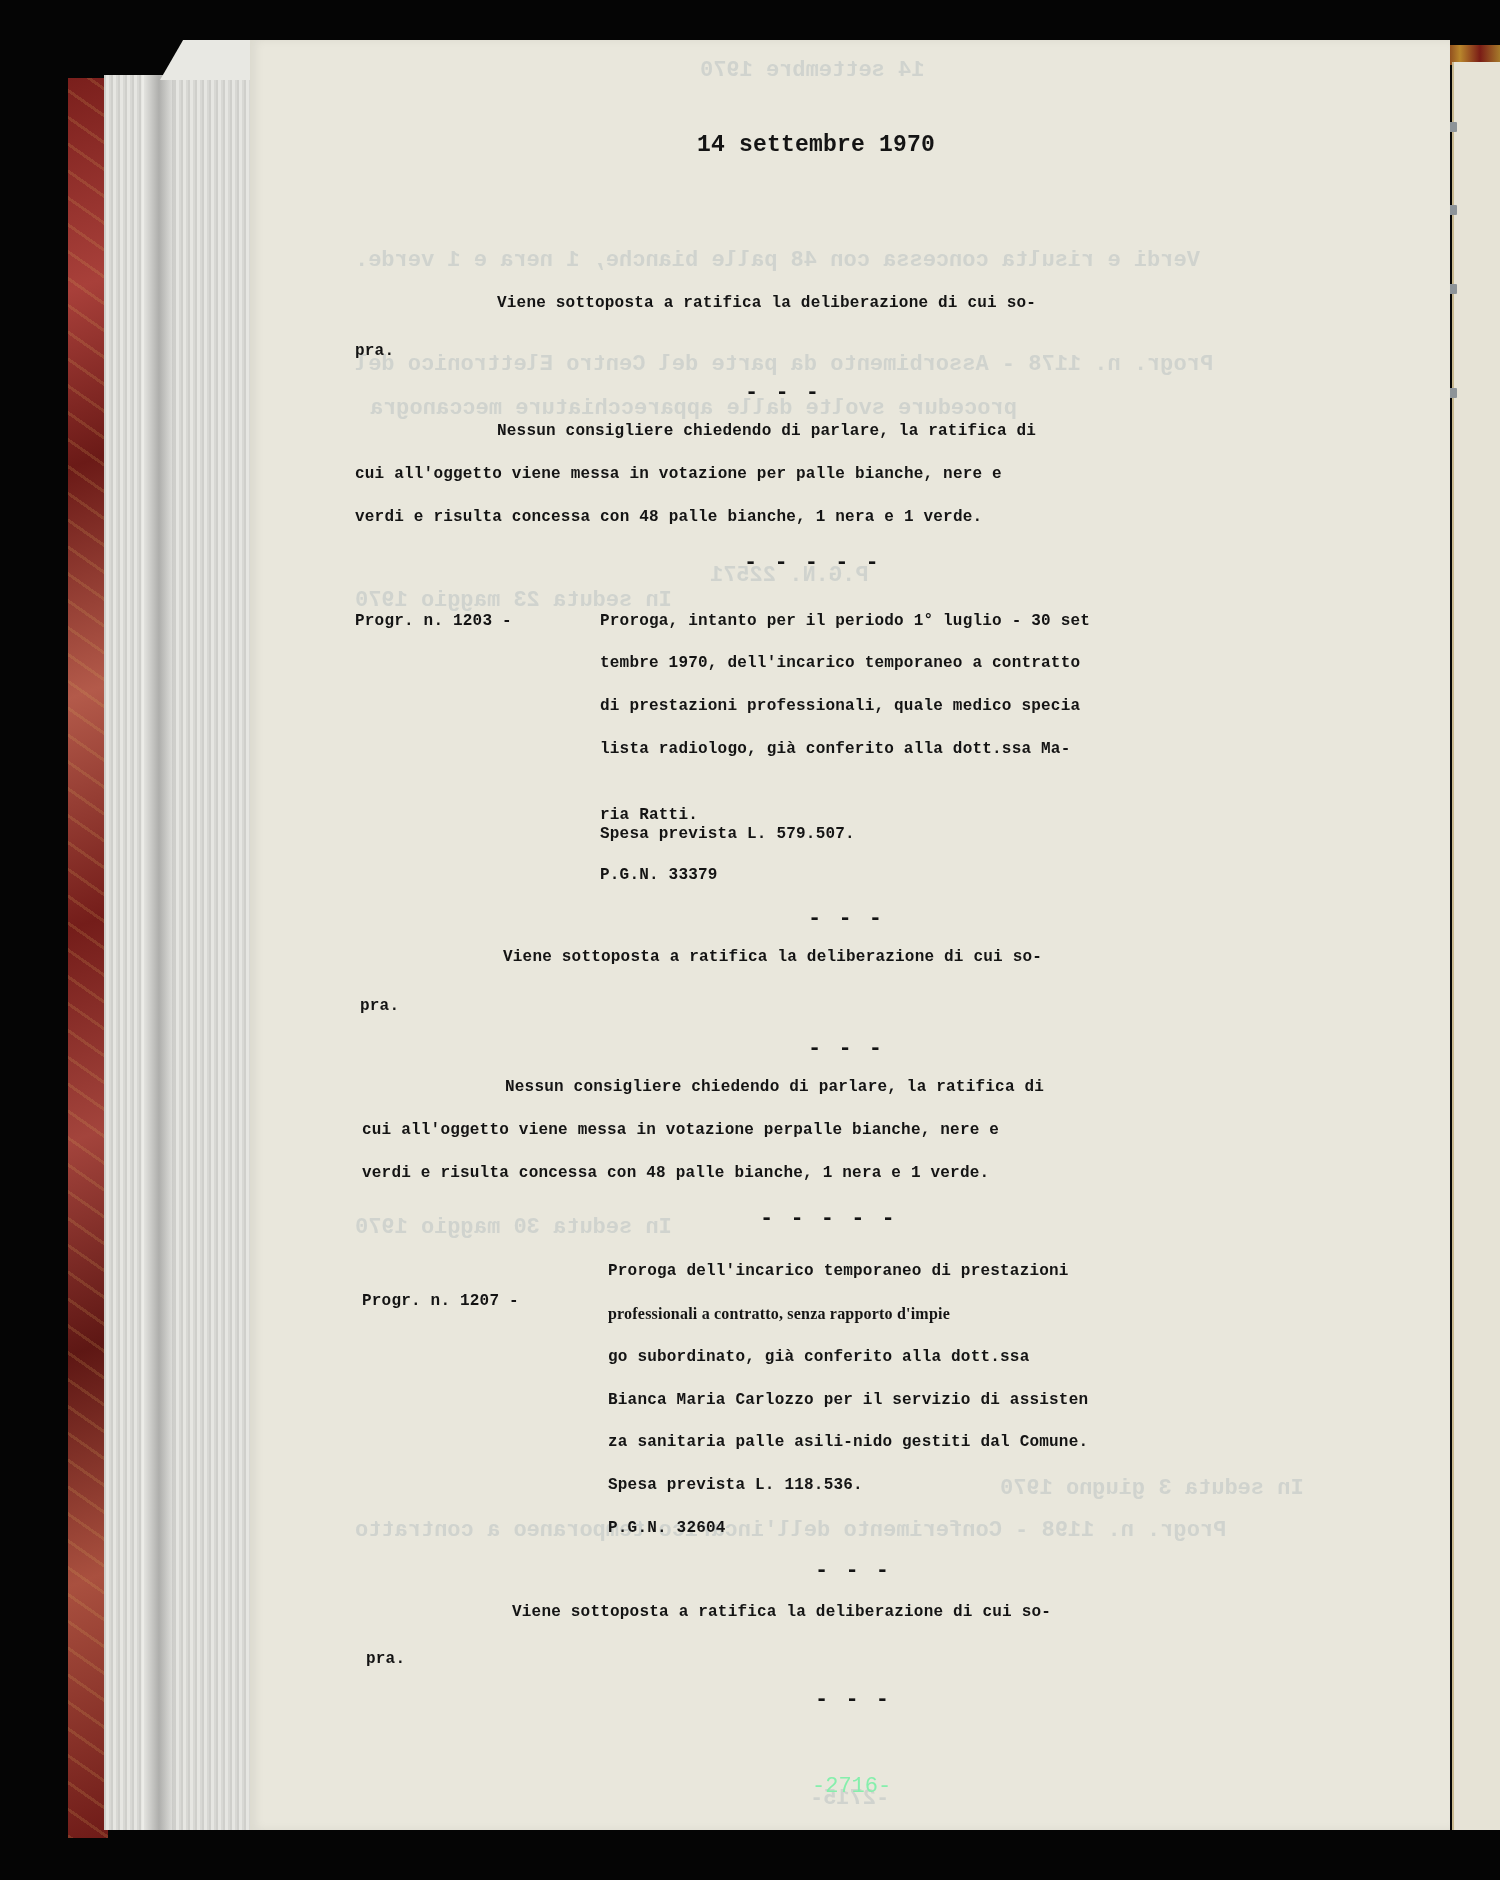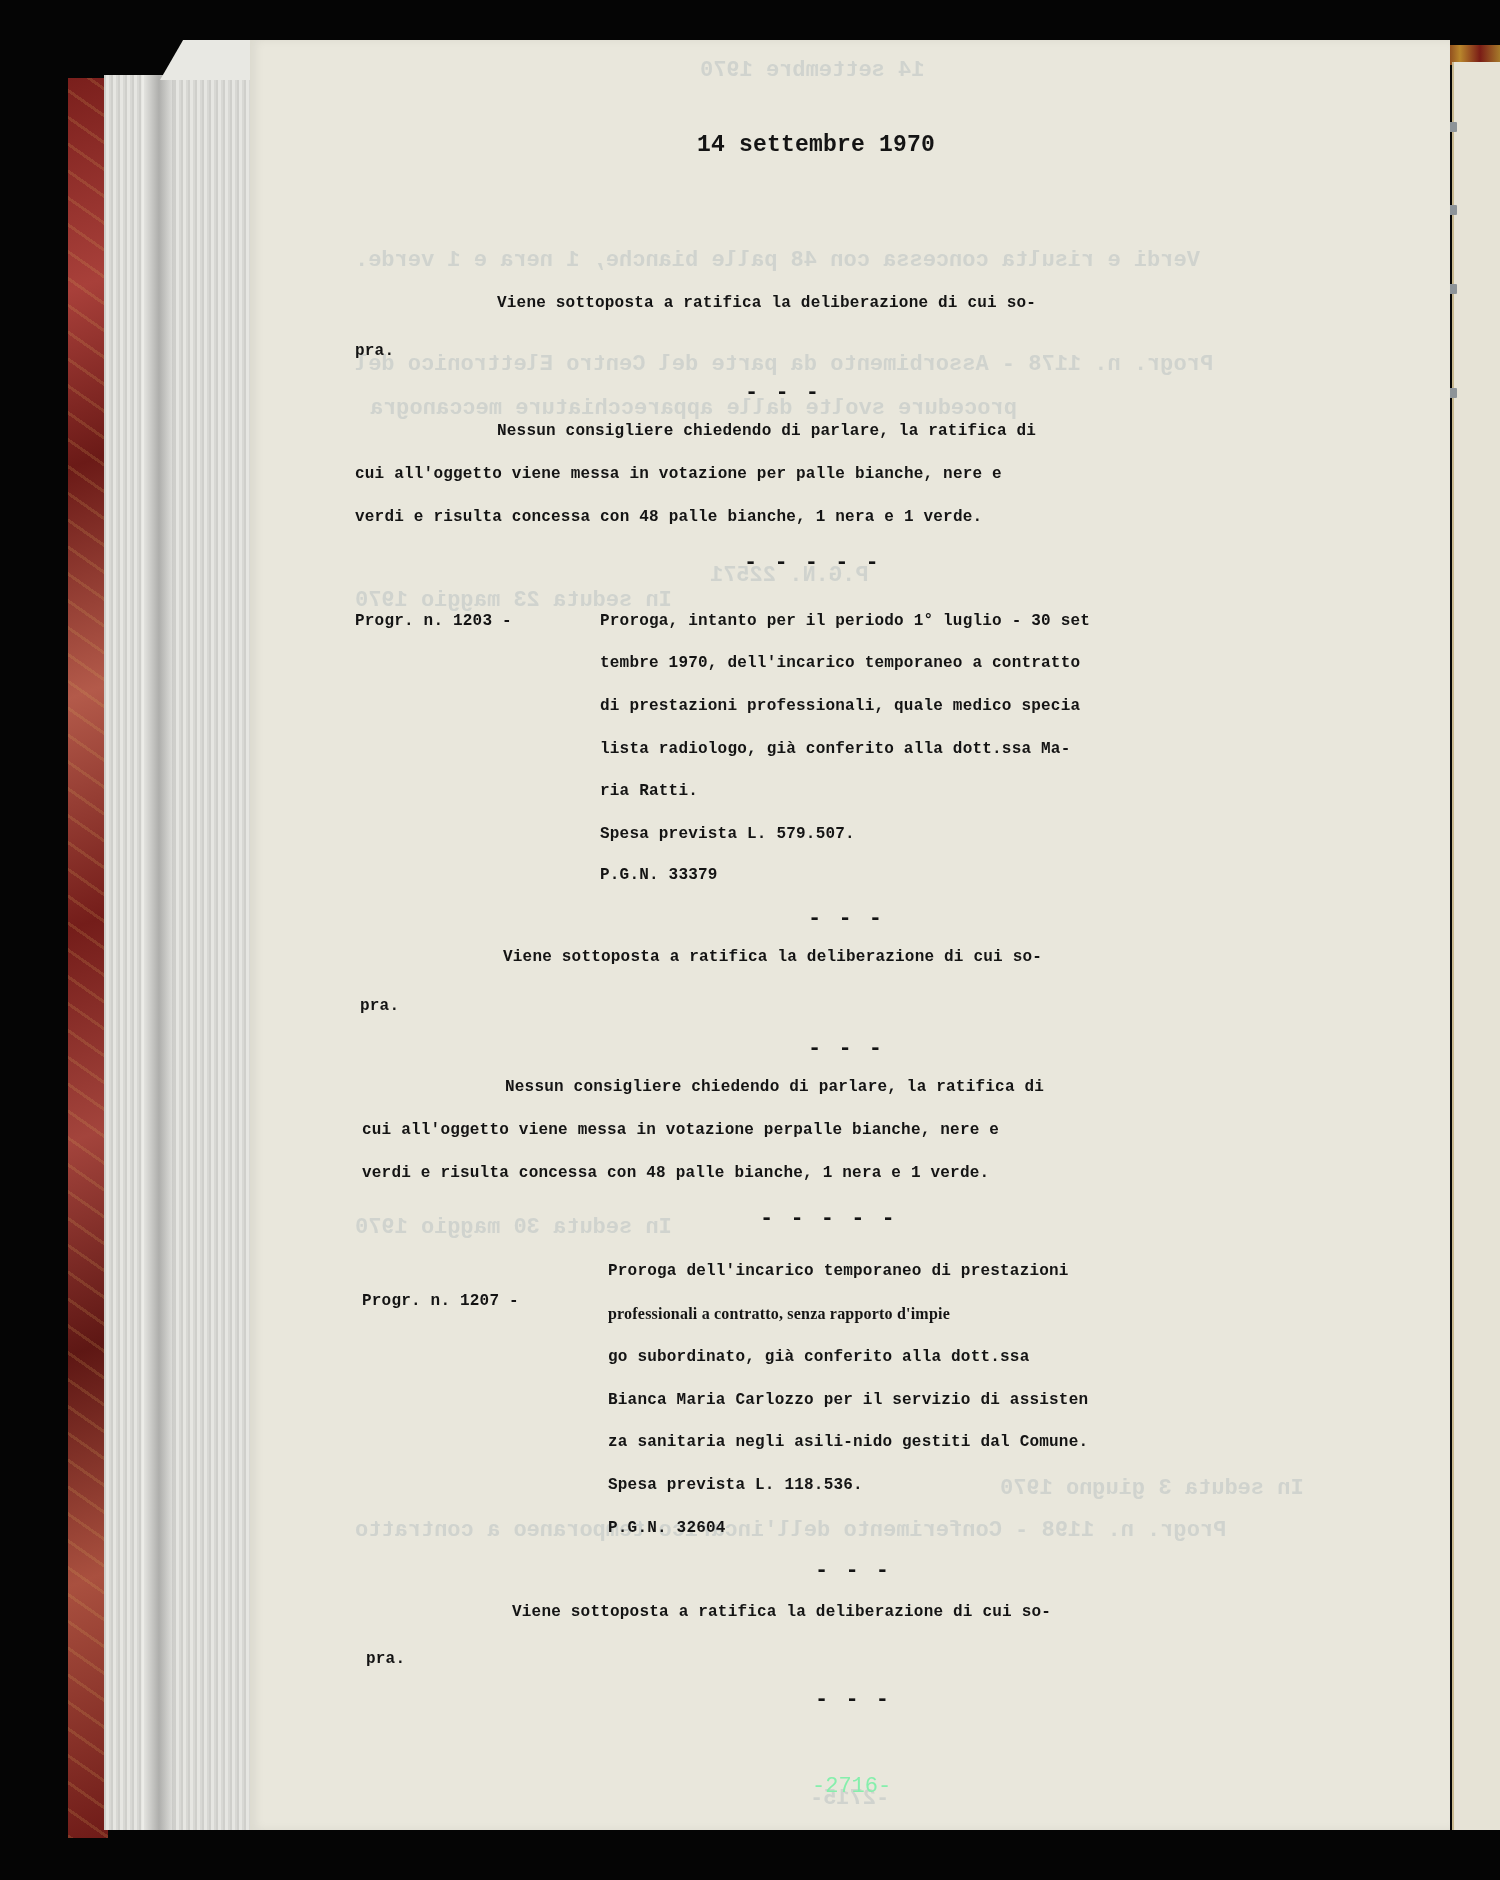--- a/index.html
+++ b/index.html
@@ -68,39 +68,39 @@
 <div class="txt" style="left:497px; top:422px;">Nessun consigliere chiedendo di parlare, la ratifica di</div>
 <div class="txt" style="left:355px; top:465px;">cui all'oggetto viene messa in votazione per palle bianche, nere e</div>
 <div class="txt" style="left:355px; top:508px;">verdi e risulta concessa con 48 palle bianche, 1 nera e 1 verde.</div>
 <div class="sep" style="left:744px; top:550px;">- - - - -</div>
 
 <div class="txt" style="left:355px; top:612px;">Progr. n. 1203 -</div>
 <div class="txt" style="left:600px; top:612px;">Proroga, intanto per il periodo 1° luglio - 30 set</div>
 <div class="txt" style="left:600px; top:654px;">tembre 1970, dell'incarico temporaneo a contratto</div>
 <div class="txt" style="left:600px; top:697px;">di prestazioni professionali, quale medico specia</div>
 <div class="txt" style="left:600px; top:740px;">lista radiologo, già conferito alla dott.ssa Ma-</div>
-<div class="txt" style="left:600px; top:782px;text-align:center;">ria Ratti.</div>
+<div class="txt" style="left:600px; top:806px;text-align:center;">ria Ratti.</div>
 <div class="txt" style="left:600px; top:825px;">Spesa prevista L. 579.507.</div>
 <div class="txt" style="left:600px; top:866px;">P.G.N. 33379</div>
 <div class="sep" style="left:808px; top:906px;">- - -</div>
 
 <div class="txt" style="left:503px; top:948px;">Viene sottoposta a ratifica la deliberazione di cui so-</div>
 <div class="txt" style="left:360px; top:997px;">pra.</div>
 <div class="sep" style="left:808px; top:1036px;">- - -</div>
 <div class="txt" style="left:505px; top:1078px;">Nessun consigliere chiedendo di parlare, la ratifica di</div>
 <div class="txt" style="left:362px; top:1121px;">cui all'oggetto viene messa in votazione perpalle bianche, nere e</div>
 <div class="txt" style="left:362px; top:1164px;">verdi e risulta concessa con 48 palle bianche, 1 nera e 1 verde.</div>
 <div class="sep" style="left:760px; top:1206px;">- - - - -</div>
 
 <div class="txt" style="left:362px; top:1292px;">Progr. n. 1207 -</div>
 <div class="txt" style="left:608px; top:1262px;">Proroga dell'incarico temporaneo di prestazioni</div>
 <div class="txt" style="left:608px; top:1305px;font-family:Liberation Serif, serif;">professionali a contratto, senza rapporto d'impie</div>
 <div class="txt" style="left:608px; top:1348px;">go subordinato, già conferito alla dott.ssa</div>
 <div class="txt" style="left:608px; top:1391px;">Bianca Maria Carlozzo per il servizio di assisten</div>
-<div class="txt" style="left:608px; top:1433px;">za sanitaria negli asili-nido gestiti dal Comune.</div>
+<div class="txt" style="left:608px; top:1433px;">za sanitaria palle asili-nido gestiti dal Comune.</div>
 <div class="txt" style="left:608px; top:1476px;">Spesa prevista L. 118.536.</div>
 <div class="txt" style="left:608px; top:1519px;">P.G.N. 32604</div>
 <div class="sep" style="left:815px; top:1558px;">- - -</div>
 
 <div class="txt" style="left:512px; top:1603px;">Viene sottoposta a ratifica la deliberazione di cui so-</div>
 <div class="txt" style="left:366px; top:1650px;">pra.</div>
 <div class="sep" style="left:815px; top:1687px;">- - -</div>
 
 <div class="pageno" style="left:812px; top:1774px;">-2716-</div>
 

